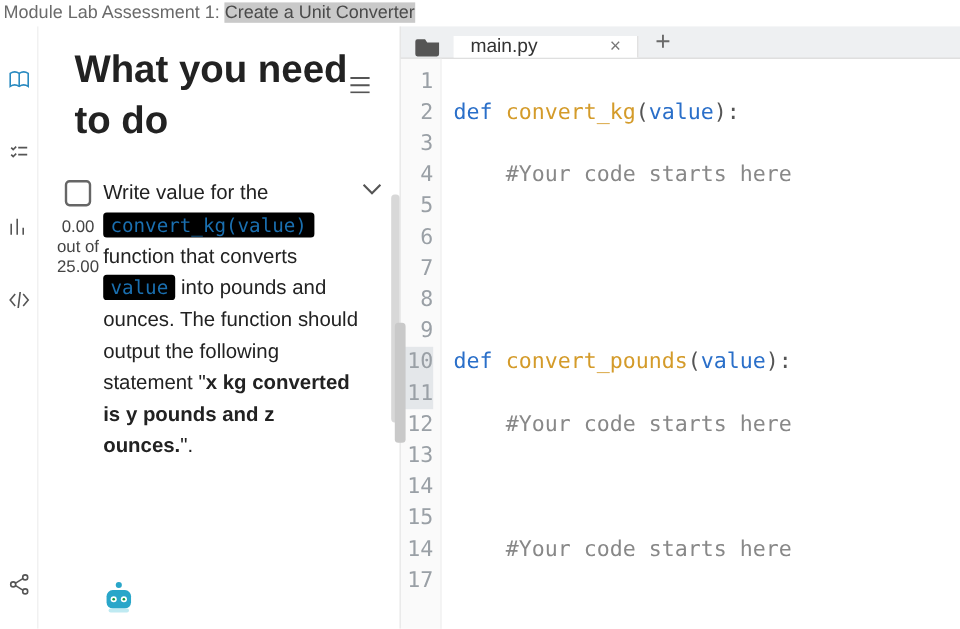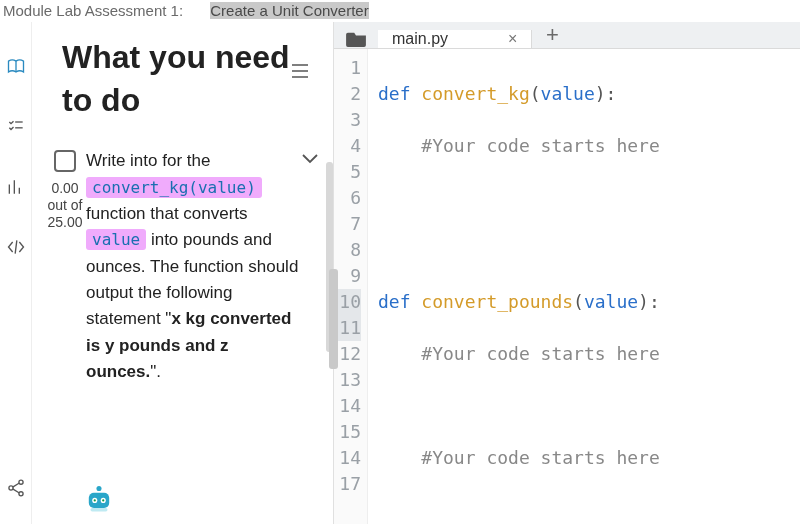--- a/index.html
+++ b/index.html
@@ -1,36 +1,36 @@
 <!DOCTYPE html>
 <html><head>
 <meta charset="utf-8">
 <style>
   * { box-sizing: border-box; margin: 0; padding: 0; }
   html, body { width: 800px; height: 524px; font-family: Arial, Helvetica, sans-serif; overflow: hidden; background: #fff; }
   .top-title { height: 22px; font-size: 15px; color: #6a6a6a; padding: 2px 3px 0 3px; }
-  .top-title .hl { background: #c9c9c9; color: #4a4a4a; margin-left: 23px; }
+  .top-title .hl { background: #c9c9c9; color: #4a4a4a; }
   .main { display: flex; height: 502px; }
   
   .iconstrip { width: 32px; border-right: 1px solid #eee; display: flex; flex-direction: column; align-items: center; padding-top: 35px; gap: 36px; }
   .iconstrip svg { width: 20px; height: 20px; }
   .iconstrip .share { margin-top: auto; margin-bottom: 22px; }
   
   .leftpanel { width: 302px; display: flex; flex-direction: column; border-right: 1px solid #e0e0e0; position: relative; }
   .lp-head { padding: 14px 20px 8px 30px; display: flex; align-items: flex-start; }
   .lp-head h1 { font-size: 32px; font-weight: 700; color: #222; line-height: 1.35; flex: 1; }
   .hamburger { margin-top: 28px; margin-right: 4px; }
   .hamburger svg { width: 18px; height: 14px; }
   .tasksbar { border-top: 1px solid #e4e4e4; border-bottom: 1px solid #e4e4e4; text-align: center; font-size: 18px; color: #333; padding: 9px 0; font-weight: 400; }
   .taskbody { flex: 1; overflow: hidden; padding: 18px 10px 0 12px; display: flex; position: relative; }
   .scorecol { width: 42px; text-align: center; }
   .checkbox { width: 22px; height: 22px; border: 2px solid #666; border-radius: 4px; margin: 2px auto 8px auto; }
   .score { font-size: 14px; color: #444; line-height: 1.2; text-align: center; }
   .desc { flex: 1; font-size: 17px; color: #222; line-height: 1.55; padding-right: 22px; }
-  .desc .codechip { background: #f0abfc; font-family: "Consolas", monospace; color: #1a6fb0; padding: 1px 6px; border-radius: 3px; font-size: 16px; }
+  .desc .codechip { background: #000000; font-family: "Consolas", monospace; color: #1a6fb0; padding: 1px 6px; border-radius: 3px; font-size: 16px; }
   .desc b { font-weight: 700; }
   .chev { position: absolute; right: 14px; top: 20px; }
   .chev svg { width: 18px; height: 12px; }
   .robot { position: absolute; bottom: 6px; left: 50px; }
   .robot svg { width: 34px; height: 34px; }
   .leftscroll { position: absolute; right: 0; top: 140px; width: 7px; height: 190px; background: #d8d8d8; border-radius: 3px; }
   
   .editor { flex: 1; display: flex; flex-direction: column; background: #fff; }
   .tabbar { height: 40px; background: #eef0f2; display: flex; align-items: flex-end; border-bottom: 1px solid #dadada; }
   .foldericon { width: 44px; display: flex; align-items: center; justify-content: center; }
@@ -101,21 +101,21 @@
     <div class="taskbody">
       <div class="scorecol">
         <div class="checkbox"></div>
         <div class="score">
           <span>0.00</span><br>
           <span>out of</span><br>
           <span>25.00</span>
         </div>
       </div>
       <div class="desc">
-        <span>Write into for the </span>
+        <span>Write value for the </span>
         <span class="codechip">convert_kg(value)</span>
         <span> function that converts </span>
         <span class="codechip">value</span>
         <span> into pounds and ounces. The function should output the following statement "</span><b>x kg converted is y pounds and z ounces.</b><span>".</span>
       </div>
       <span class="chev"><svg viewBox="0 0 18 12" fill="none" stroke="#555" stroke-width="1.8">
             <path d="M2 3l7 7 7-7"></path>
           </svg></span>
     </div>
     <span class="robot">

